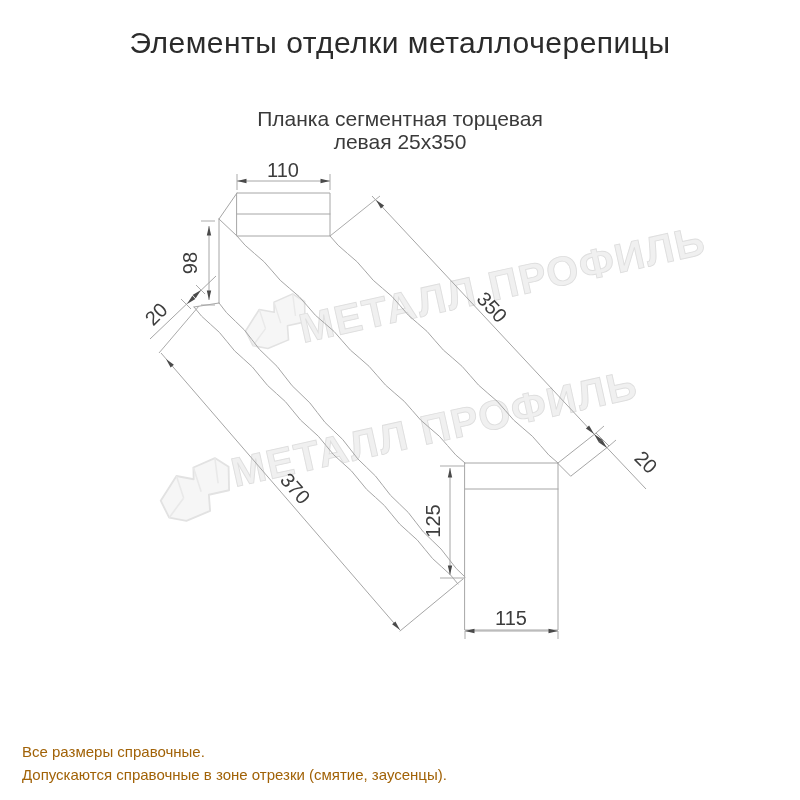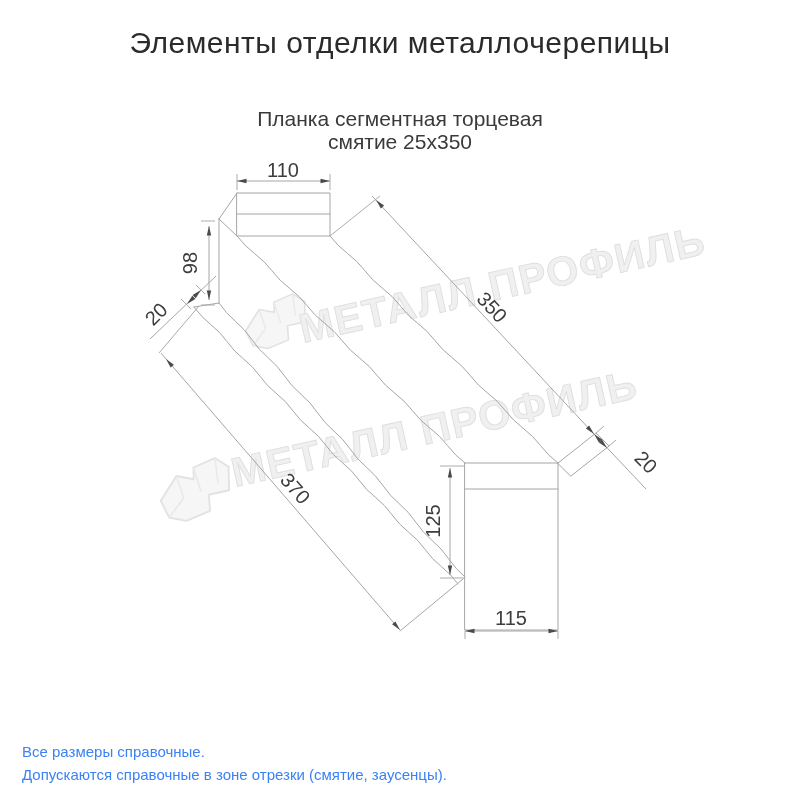--- a/index.html
+++ b/index.html
@@ -2,42 +2,42 @@
 <html><head>
 <meta charset="utf-8">
 <style>
   html,body{margin:0;padding:0;background:#ffffff;width:800px;height:800px;overflow:hidden;
     font-family:"Liberation Sans", sans-serif;}
   .stage{position:relative;width:800px;height:800px;background:#fff;}
   .page-title{position:absolute;left:0;top:26px;width:800px;text-align:center;
     font-size:30px;color:#2b2b2b;letter-spacing:.5px;}
   .subtitle{position:absolute;left:0;top:107px;width:800px;text-align:center;
     font-size:21px;line-height:23px;color:#3a3a3a;}
-  .footnotes{position:absolute;left:22px;top:740px;font-size:15px;line-height:23px;color:#3b82f6;}
+  .footnotes{position:absolute;left:22px;top:740px;font-size:15px;line-height:23px;color:#a16207;}
   svg{position:absolute;left:0;top:0;}
   .objline{fill:none;stroke:#a6a6a6;stroke-width:1;stroke-linejoin:round;stroke-linecap:round;}
   .dimline{fill:none;stroke:#a6a6a6;stroke-width:1;}
   .extline{fill:none;stroke:#ababab;stroke-width:1;}
   .arrow{fill:#4a4a4a;stroke:none;}
   .dimtext{fill:#3d3d3d;font-size:20px;font-family:"Liberation Sans",sans-serif;}
   .wm-text{fill:#f0f0f0;stroke:#dedede;stroke-width:.9;font-weight:bold;font-size:41px;
     letter-spacing:1.5px;font-family:"Liberation Sans",sans-serif;}
   .wm-shape{fill:#f6f6f6;stroke:#e2e2e2;stroke-width:1.6;stroke-linejoin:round;}
   .wm-facet{fill:none;stroke:#e9e9e9;stroke-width:1.4;}
 </style>
 </head>
 <body>
 
 <div class="stage">
 
   <div class="page-title">Элементы отделки металлочерепицы</div>
 
   <div class="subtitle">
     <div>Планка сегментная торцевая</div>
-    <div>смятие 25х350</div>
+    <div>левая 25х350</div>
   </div>
 
   <svg width="800" height="800" viewBox="0 0 800 800">
 
     <g>
       <g transform="translate(238,306) rotate(-12.5)">
         <path class="wm-shape" d="M2,26 L20,8 L34,14 L36,4 L56,0 L66,10 L62,30 L44,30 L42,44 L20,48 L6,42 Z"></path>
         <path class="wm-facet" d="M20,8 L22,28 M36,4 L38,26 M56,0 L54,22 M6,42 L22,28"></path>
       </g>
       <text class="wm-text" transform="translate(303,343) rotate(-12.5)">МЕТАЛЛ ПРОФИЛЬ</text>

